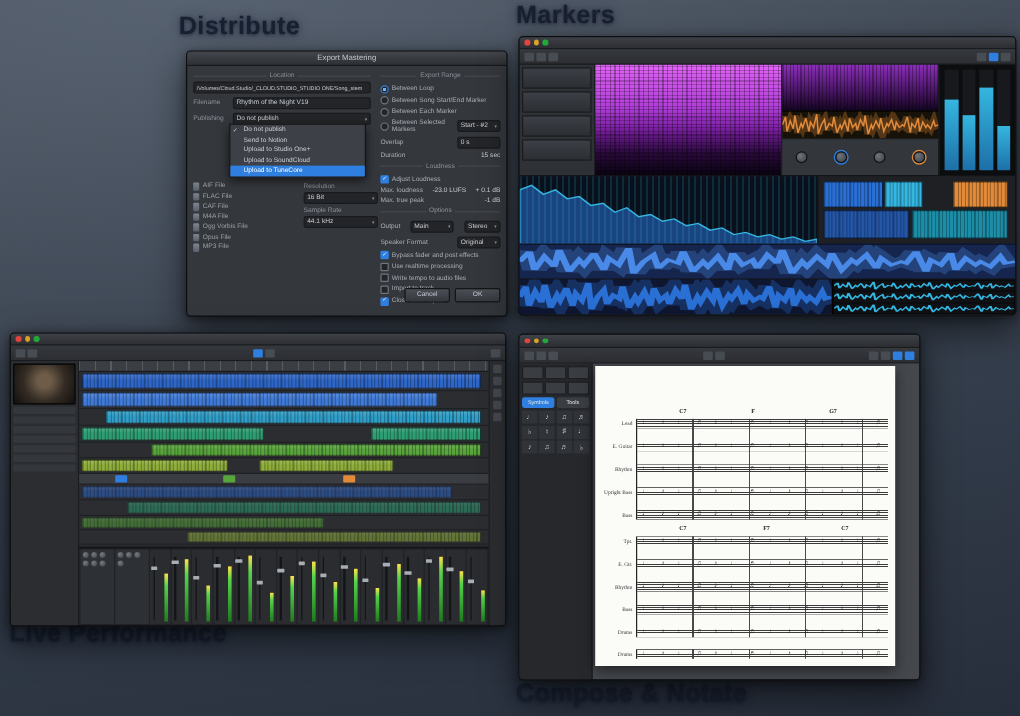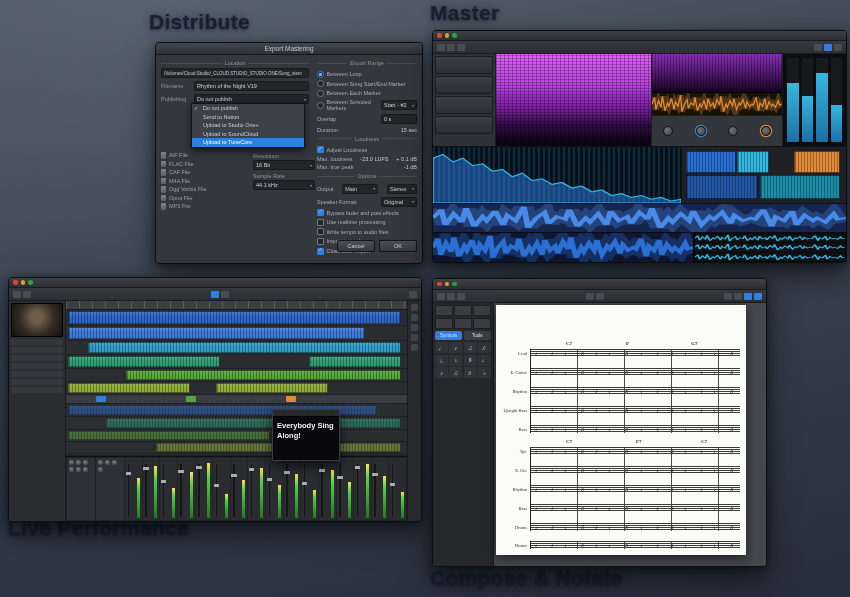--- a/index.html
+++ b/index.html
@@ -156,21 +156,21 @@
 
 <svg width="0" height="0" style="position:absolute">
   <defs>
     <path id="wv" d="M0,10 L2,4 L3,15 L5,7 L7,13 L8,3 L10,16 L12,9 L13,12 L15,5 L17,15 L18,8 L20,12 L22,2 L23,17 L25,10 L27,6 L28,14 L30,9 L32,11 L33,4 L35,16 L37,10 L38,13 L40,7 L42,15 L43,5 L45,12 L47,9 L48,14 L50,6 L52,11 L53,3 L55,17 L57,10 L58,13 L60,7 L62,12 L63,5 L65,15 L67,9 L68,11 L70,6 L72,14 L73,8 L75,12 L77,10 L78,11 L80,4 L82,16 L83,9 L85,12 L87,5 L88,15 L90,8 L92,12 L93,10 L95,13 L97,7 L98,11 L100,10" fill="none"></path>
   </defs>
 </svg>
 
 <div id="canvas">
 
   <div class="sec-label" style="left:149px;top:10px">Distribute</div>
-  <div class="sec-label" style="left:430px;top:1px">Master</div>
+  <div class="sec-label" style="left:430px;top:1px">Markers</div>
   <div class="sec-label" style="left:8px;top:516px">Live Performance</div>
   <div class="sec-label" style="left:430px;top:566px">Compose &amp; Notate</div>
 
   <div class="win export-dlg">
     <div class="dtitle">Export Mastering</div>
     <div class="dlg-body">
       <div class="dcol-l">
         <div class="sechdr">Location</div>
         <div class="fld" style="font-size:4.5px">/Volumes/Cloud.Studio/_CLOUD.STUDIO_STUDIO ONE/Song_stem</div>
         <div class="frow">
@@ -562,27 +562,20 @@
           <div class="mx-ch">
               <i class="fd"></i>
               <i class="fh" style="top:15px"></i>
               <i class="mt" style="height:42px"></i>
             </div>
           <div class="mx-ch">
               <i class="fd"></i>
               <i class="fh" style="top:25px"></i>
               <i class="mt" style="height:26px"></i>
             </div>
-        </div>
-        <div class="lyrics-pop">
-          <div class="ph"></div>
-          <div class="lyrics-text">
-            <div>Everybody Sing</div>
-            <div>Along!</div>
-          </div>
         </div>
       </div>
       <div class="l-rail">
         <i class="rail-dot"></i>
         <i class="rail-dot"></i>
         <i class="rail-dot"></i>
         <i class="rail-dot"></i>
         <i class="rail-dot"></i>
       </div>
     </div>

